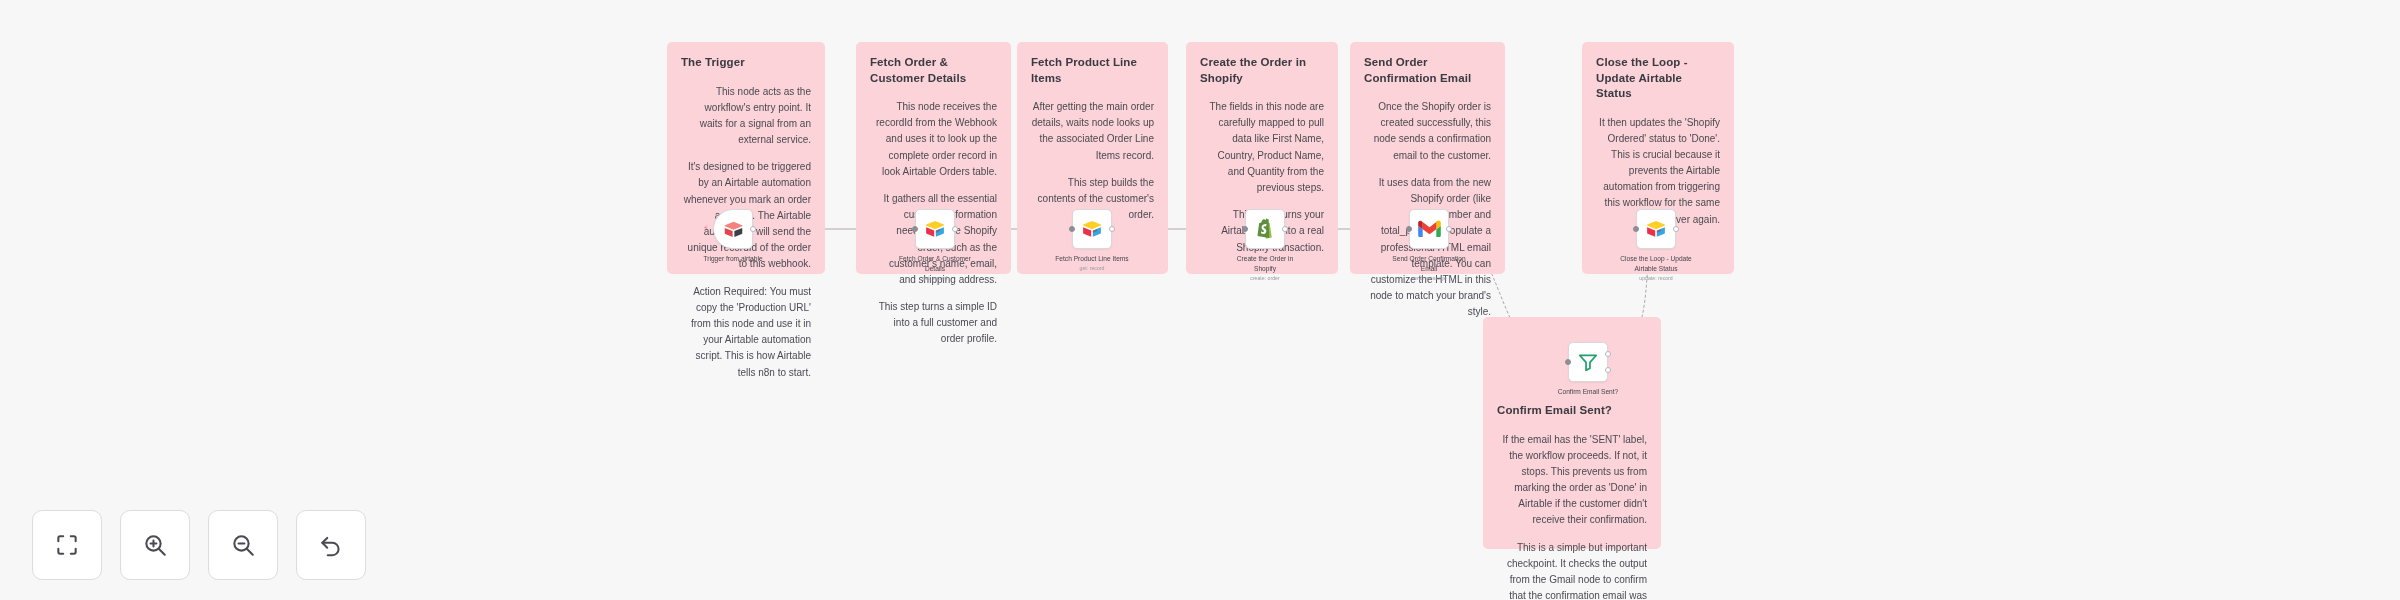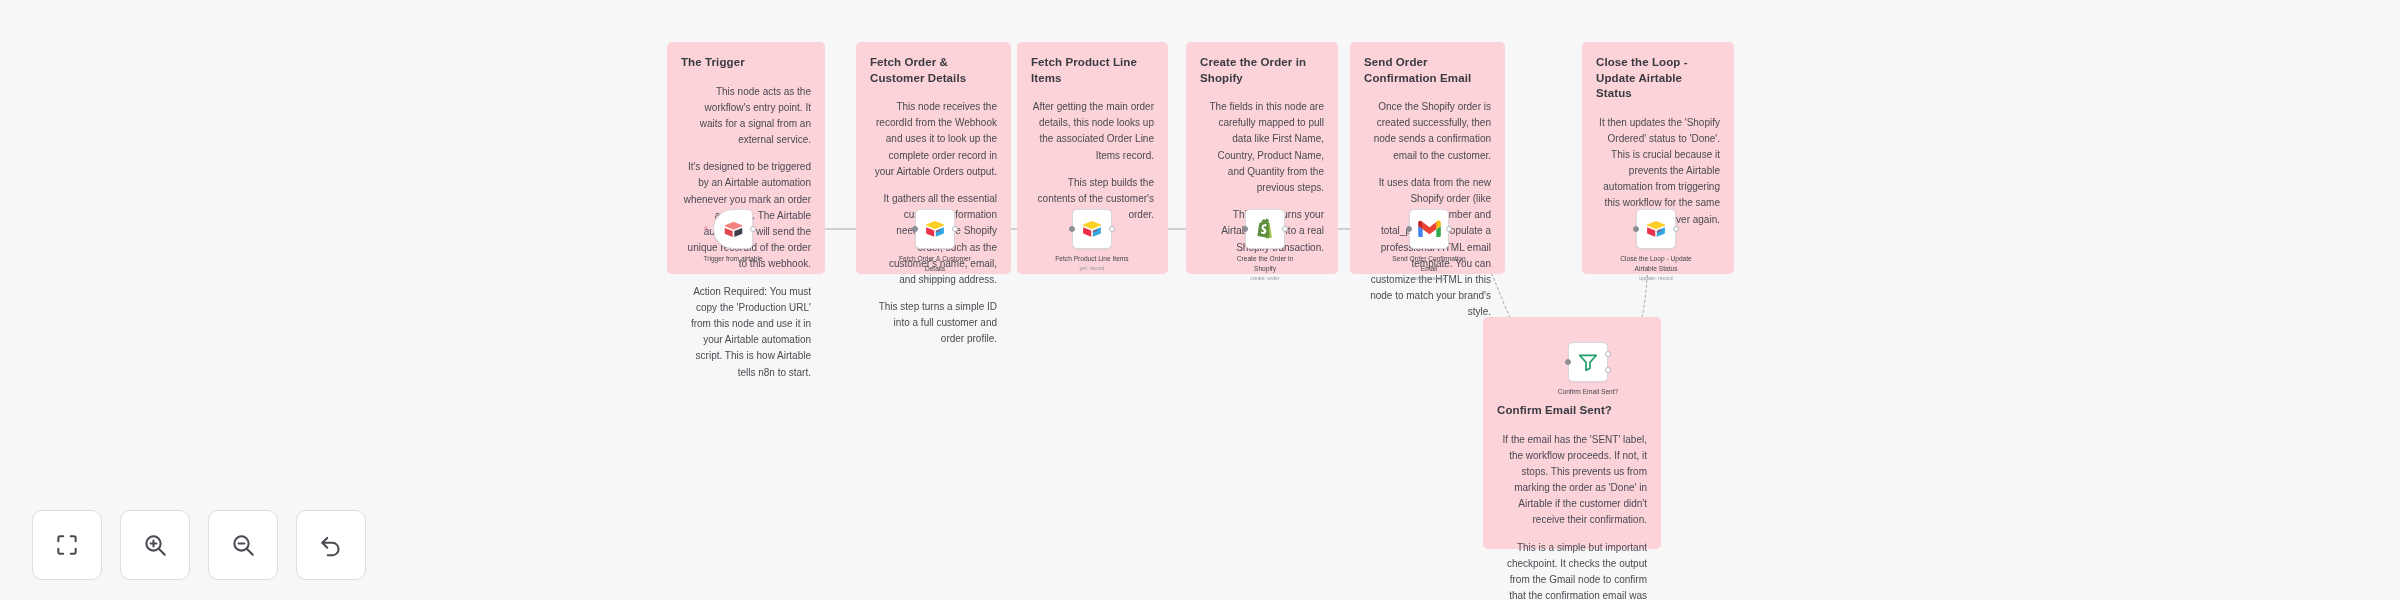--- a/index.html
+++ b/index.html
@@ -129,40 +129,40 @@
 
   <div class="sticky" style="left:667px;top:42px;width:158px;height:232px;">
     <h3>The Trigger</h3>
     <p>This node acts as the workflow's entry point. It waits for a signal from an external service.</p>
     <p>It's designed to be triggered by an Airtable automation whenever you mark an order as ready. The Airtable automation will send the unique recordId of the order to this webhook.</p>
     <p>Action Required: You must copy the 'Production URL' from this node and use it in your Airtable automation script. This is how Airtable tells n8n to start.</p>
   </div>
 
   <div class="sticky" style="left:856px;top:42px;width:155px;height:232px;">
     <h3>Fetch Order &amp; Customer Details</h3>
-    <p>This node receives the recordId from the Webhook and uses it to look up the complete order record in your Airtable Orders output.</p>
+    <p>This node receives the recordId from the Webhook and uses it to look up the complete order record in look Airtable Orders table.</p>
     <p>It gathers all the essential customer information needed for the Shopify order, such as the customer's name, email, and shipping address.</p>
     <p>This step turns a simple ID into a full customer and order profile.</p>
   </div>
 
   <div class="sticky" style="left:1017px;top:42px;width:151px;height:232px;">
     <h3>Fetch Product Line Items</h3>
-    <p>After getting the main order details, this node looks up the associated Order Line Items record.</p>
+    <p>After getting the main order details, waits node looks up the associated Order Line Items record.</p>
     <p>This step builds the contents of the customer's order.</p>
   </div>
 
   <div class="sticky" style="left:1186px;top:42px;width:152px;height:232px;">
     <h3>Create the Order in Shopify</h3>
     <p>The fields in this node are carefully mapped to pull data like First Name, Country, Product Name, and Quantity from the previous steps.</p>
     <p>This node turns your Airtable data into a real Shopify transaction.</p>
   </div>
 
   <div class="sticky" style="left:1350px;top:42px;width:155px;height:232px;">
     <h3>Send Order Confirmation Email</h3>
-    <p>Once the Shopify order is created successfully, then node sends a confirmation email to the customer.</p>
+    <p>Once the Shopify order is created successfully, this node sends a confirmation email to the customer.</p>
     <p>It uses data from the new Shopify order (like order_number and total_price) to populate a professional HTML email template. You can customize the HTML in this node to match your brand's style.</p>
   </div>
 
   <div class="sticky" style="left:1582px;top:42px;width:152px;height:232px;">
     <h3>Close the Loop - Update Airtable Status</h3>
     <p>It then updates the 'Shopify Ordered' status to 'Done'. This is crucial because it prevents the Airtable automation from triggering this workflow for the same order over again.</p>
   </div>
 
   <div class="sticky" style="left:1483px;top:317px;width:178px;height:232px;padding-top:86px;">
     <h3>Confirm Email Sent?</h3>

